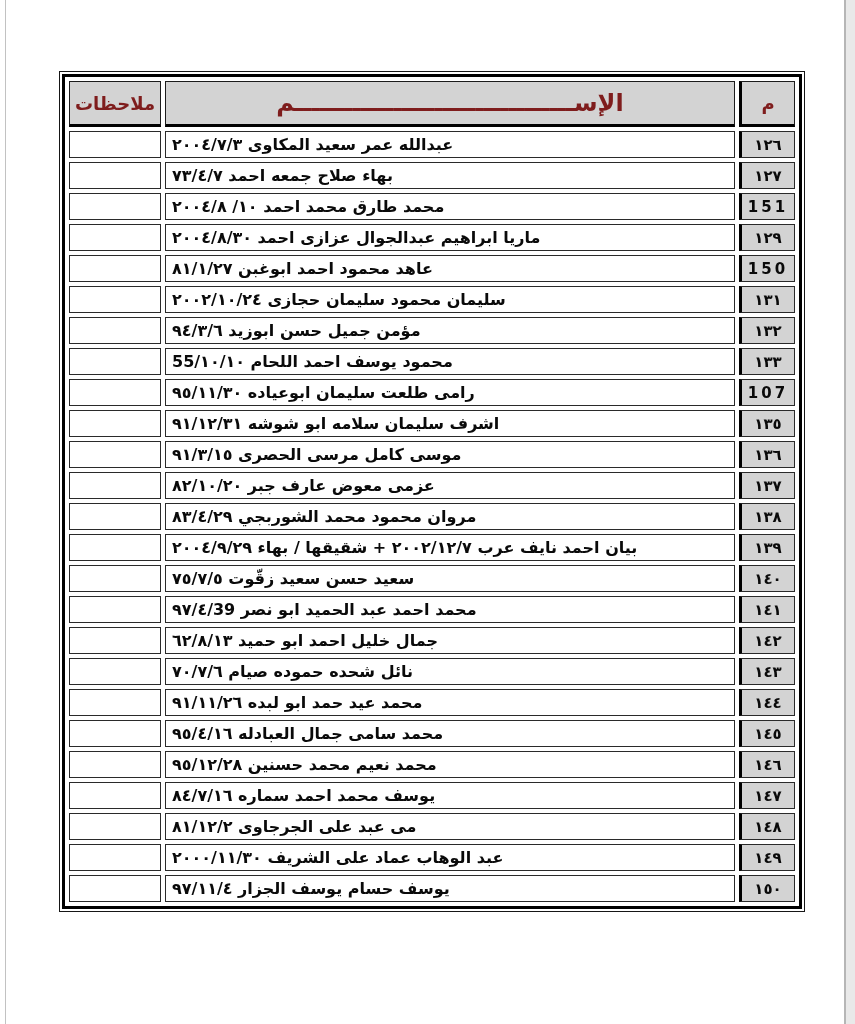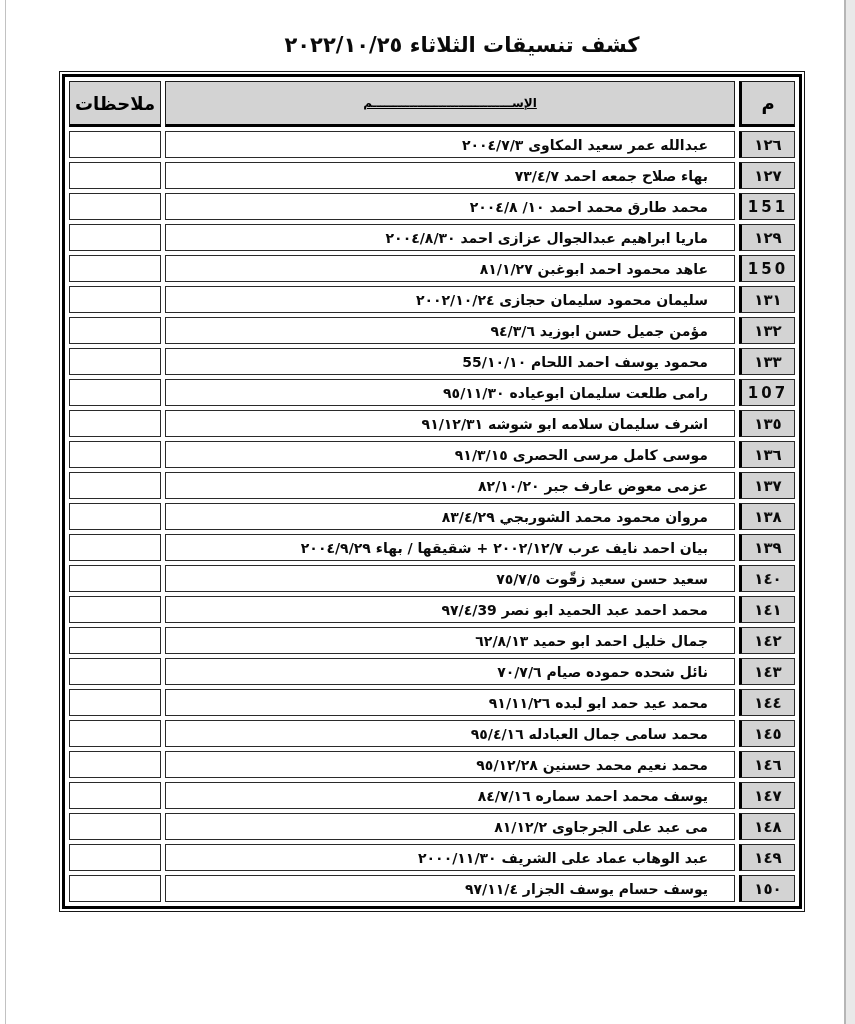--- a/index.html
+++ b/index.html
@@ -31,52 +31,51 @@
     table-layout:fixed;
   }
   col.c-num{width:56px;}
   col.c-name{width:auto;}
   col.c-notes{width:92px;}
 
   th,td{box-sizing:border-box;}
   th{
     background:var(--header-bg,#d3d3d3);
     border:1px solid #1c1c1c;border-bottom:3px solid #000;
-    height:46px;font-weight:bold;color:#000000;vertical-align:middle;
+    height:46px;font-weight:bold;color:#7f1d1d;vertical-align:middle;
   }
   th.h-num{border-right:1px solid #1c1c1c;border-left:3px solid #000;font-size:18px;}
-  th.h-name{font-size:12px;letter-spacing:0;text-decoration:underline;}
+  th.h-name{font-size:24px;letter-spacing:0;}
   th.h-notes{font-size:18px;}
 
   td{
     border:1px solid #2a2a2a;
     height:27px;vertical-align:middle;background:#fff;
     font-weight:bold;color:#0a0a0a;
   }
   td.num{
     background:var(--header-bg,#d3d3d3);
     border-left:3px solid #000;
     text-align:center;font-size:15px;letter-spacing:3px;
     font-variant-numeric:normal;
   }
   td.name{
-    text-align:right;padding:0 26px 0 6px;font-size:14px;
+    text-align:left;padding:0 26px 0 6px;font-size:16px;
     white-space:nowrap;overflow:hidden;
   }
   td.notes{background:#fff;}
 </style>
 </head>
 <body>
 
 <div class="photo">
 
   <div class="edge-left"></div>
   <div class="edge-right"></div>
 
-  <div class="doc-title">كشف تنسيقات الثلاثاء  ٢٠٢٢/١٠/٢٥</div>
 
   <table class="roster">
     <colgroup>
       <col class="c-num">
       <col class="c-name">
       <col class="c-notes">
     </colgroup>
     <thead>
       <tr>
         <th class="h-num">م</th>

